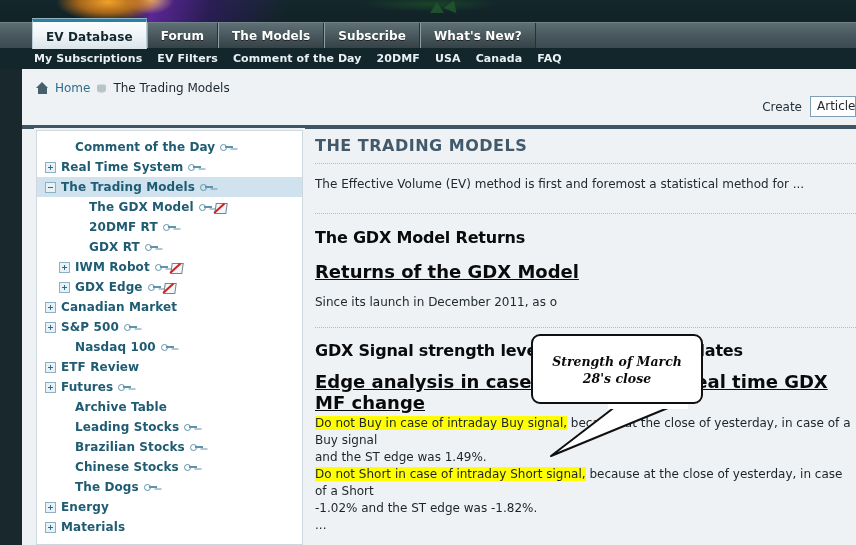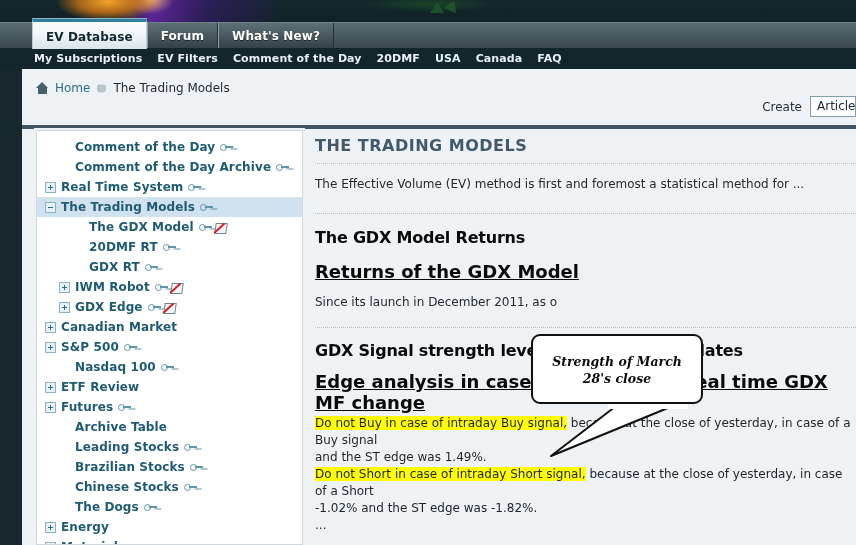--- a/index.html
+++ b/index.html
@@ -250,20 +250,26 @@
 
   <div class="navbar">
     <div class="tabs" id="tabs">
         <div class="tab active">
           <span>EV Database</span>
         </div>
         <div class="tab">
           <span>Forum</span>
         </div>
         <div class="tab">
+          <span>The Models</span>
+        </div>
+        <div class="tab">
+          <span>Subscribe</span>
+        </div>
+        <div class="tab">
           <span>What's New?</span>
         </div>
       </div>
   </div>
 
   <div class="subnav" id="subnav">
       <a href="#">My Subscriptions</a>
       <a href="#">EV Filters</a>
       <a href="#">Comment of the Day</a>
       <a href="#">20DMF</a>
@@ -291,26 +297,20 @@
 
   <div class="sidebar">
     <div class="sb-inner" id="sb-inner">
         <div class="sb-row">
           <span style="display: inline-block; flex: 0 0 auto; width: 22px;"></span>
           <span style="display: inline-block; flex: 0 0 16px; width: 16px;"></span>
           <span class="sb-label">Comment of the Day</span>
           <span class="key-icon"></span>
         </div>
         <div class="sb-row">
-          <span style="display: inline-block; flex: 0 0 auto; width: 22px;"></span>
-          <span style="display: inline-block; flex: 0 0 16px; width: 16px;"></span>
-          <span class="sb-label">Comment of the Day Archive</span>
-          <span class="key-icon"></span>
-        </div>
-        <div class="sb-row">
           <span style="display: inline-block; flex: 0 0 auto; width: 8px;"></span>
           <span class="toggle plus"></span>
           <span class="sb-label">Real Time System</span>
           <span class="key-icon"></span>
         </div>
         <div class="sb-row selected">
           <span style="display: inline-block; flex: 0 0 auto; width: 8px;"></span>
           <span class="toggle"></span>
           <span class="sb-label">The Trading Models</span>
           <span class="key-icon"></span>

